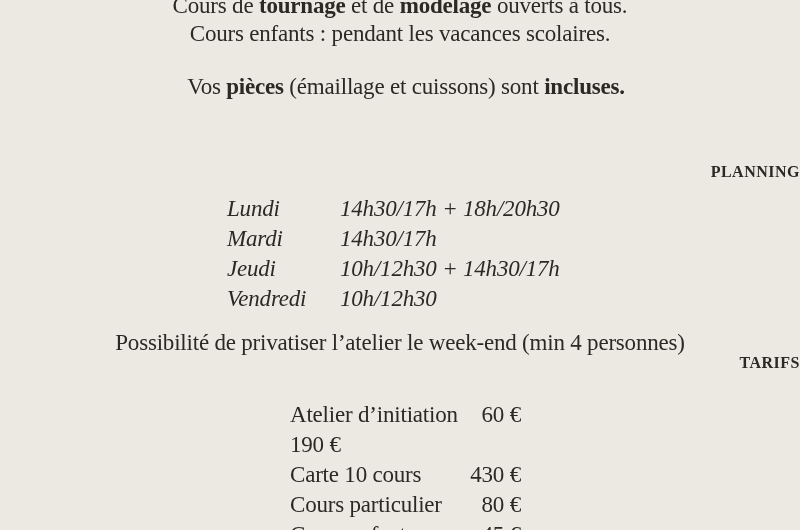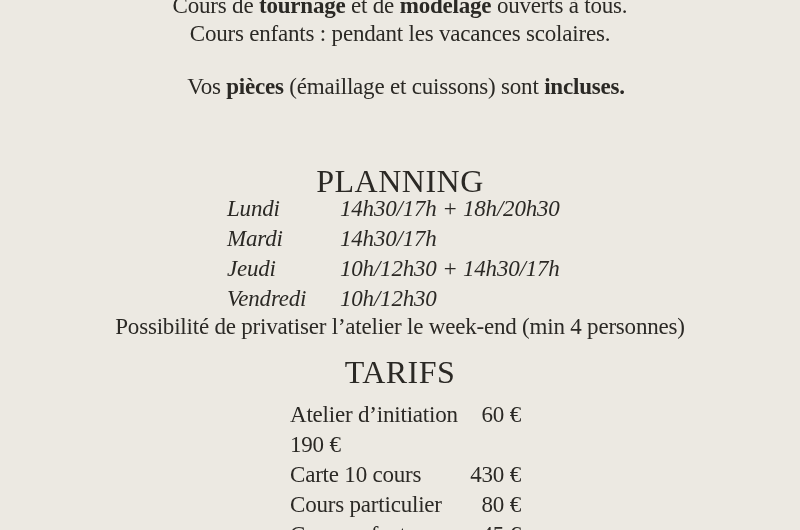--- a/index.html
+++ b/index.html
@@ -7,26 +7,26 @@
   .page{
     position:relative;width:692px;height:530px;
     font-family:"Liberation Serif",serif;
     color:#2B2925;font-size:23px;letter-spacing:-0.2px;
   }
   .center{position:absolute;left:0;width:800px;text-align:center;margin:0;}
   b{font-weight:700;}
   #line1{top:-8px;line-height:28px;}
   #line2{top:20px;line-height:28px;}
   #line3{top:73px;line-height:28px;margin-left:6px;}
-  .section-title{font-weight:400;font-size:32px;letter-spacing:0.5px;}
+  .section-title{font-weight:700;font-size:16px;letter-spacing:0.5px;text-align:right;}
   #planning-title{top:163px;}
   #planning-rows{position:absolute;left:227px;top:194px;line-height:30px;font-style:italic;}
   .prow{white-space:nowrap;}
   .prow .day{display:inline-block;width:113px;}
-  #planning-note{top:312px;line-height:30px;}
+  #planning-note{top:328px;line-height:30px;}
   #tarifs-title{top:354px;}
   #tarif-rows{position:absolute;left:290px;top:400px;width:231px;line-height:30px;}
   .trow{display:flex;justify-content:space-between;align-items:center;}
   .trow .price{text-align:right;}
 </style>
 </head>
 <body>
 
 <div class="page">
 

